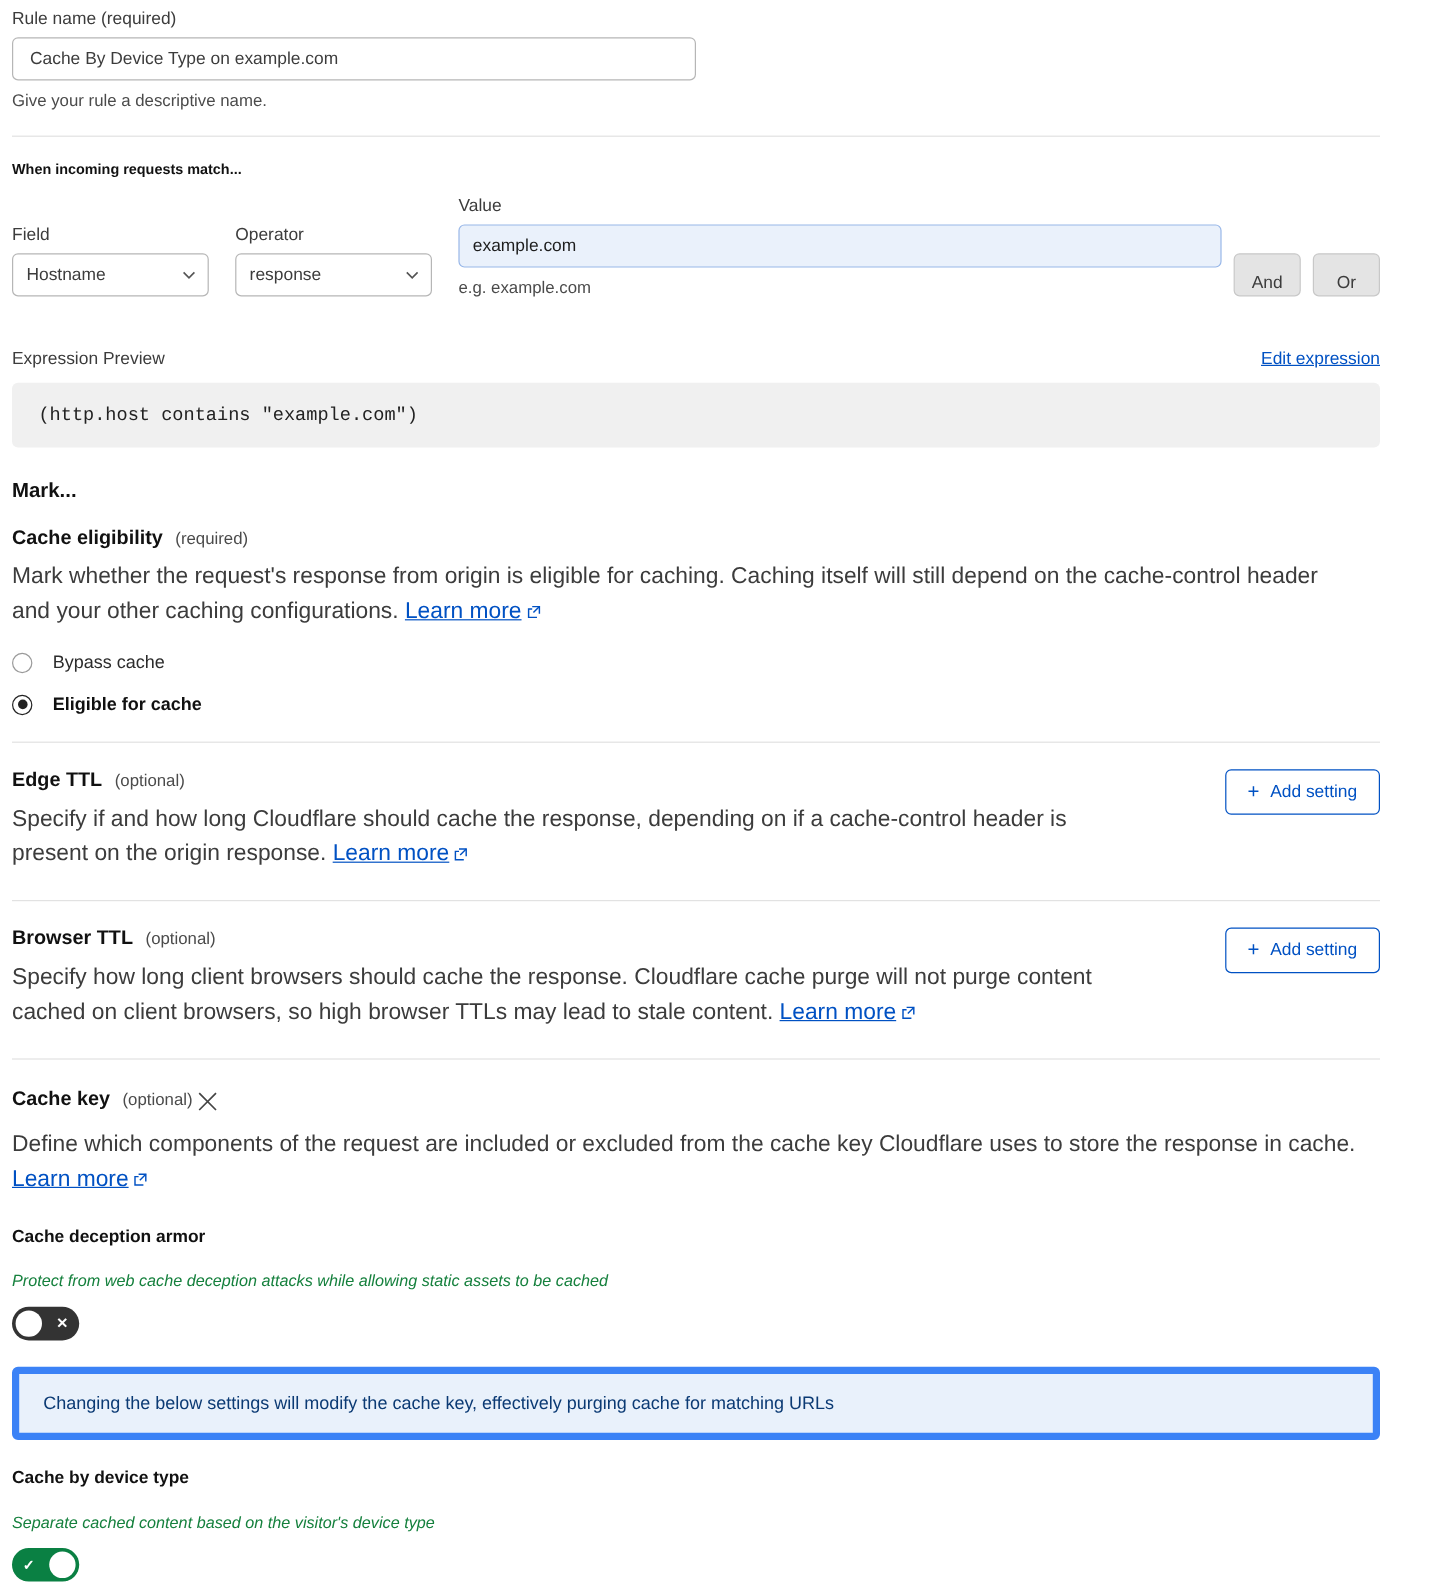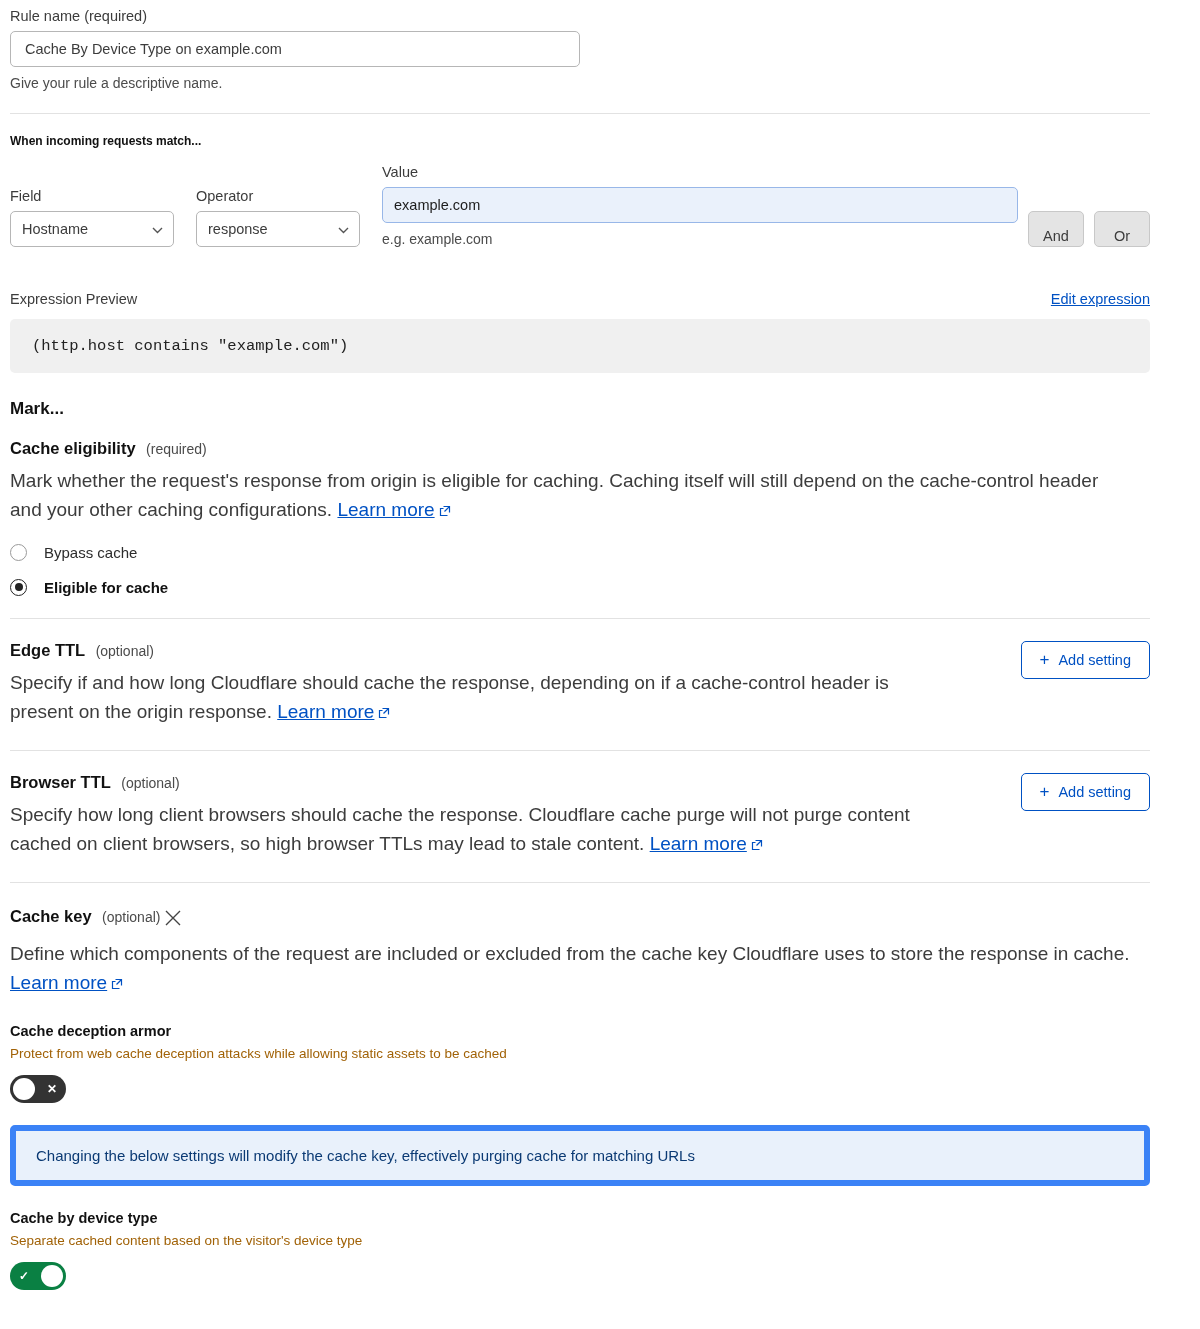--- a/index.html
+++ b/index.html
@@ -250,22 +250,23 @@
     padding: 2px 4px;
   }
   .small-heading {
     font-size: 14.5px;
     font-weight: bold;
     color: #111;
     margin-top: 24px;
   }
   .small-desc {
     font-size: 13.5px;
-    color: #a16207;
-    margin-top: 7px;
+    color: #15803d;
+    margin-top: 21px;
+    font-style: italic;
   }
   .toggle {
     width: 56px;
     height: 28px;
     border-radius: 14px;
     position: relative;
     margin-top: 14px;
     cursor: pointer;
     display: block;
   }

